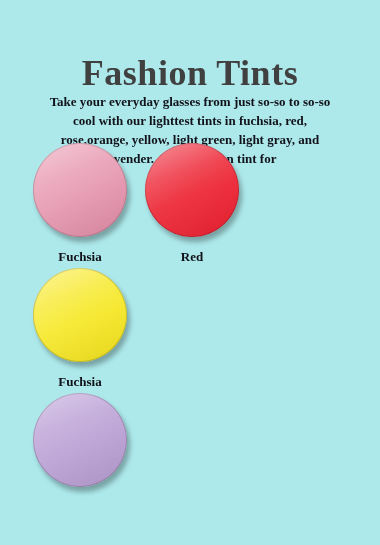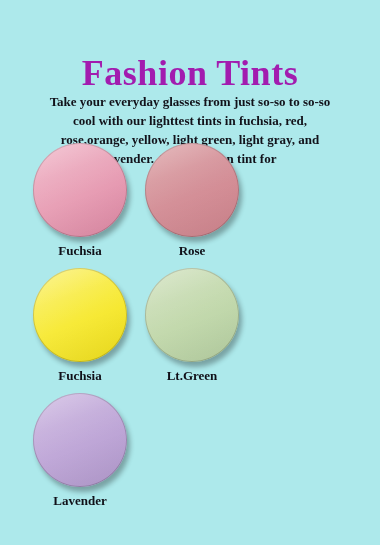--- a/index.html
+++ b/index.html
@@ -22,21 +22,21 @@
   .title {
     position: absolute;
     top: 30px;
     left: 0;
     width: 380px;
     text-align: center;
     font-family: "Liberation Serif", "DejaVu Serif", serif;
     font-size: 36px;
     font-weight: 700;
     letter-spacing: 0.5px;
-    color: #a21caf;
+    color: #404040;
     line-height: 1.1;
   }
   .subtitle {
     position: absolute;
     top: 80px;
     left: 48px;
     width: 284px;
     text-align: center;
     font-family: "Liberation Serif", "DejaVu Serif", serif;
     font-size: 13px;
@@ -84,21 +84,21 @@
     inset: 0;
     border-radius: 50%;
     background: linear-gradient(160deg,
         rgba(255,255,255,0.30) 0%,
         rgba(255,255,255,0.07) 32%,
         rgba(255,255,255,0.0) 55%,
         rgba(0,0,0,0.06) 100%);
     pointer-events: none;
   }
   .label {
-    margin-top: 6px;
+    margin-top: 12px;
     font-family: "Liberation Serif", "DejaVu Serif", serif;
     font-size: 13px;
     font-weight: 700;
     color: #101018;
     text-align: center;
     white-space: nowrap;
   }
 </style>
 </head>
 <body>
@@ -113,45 +113,38 @@
 
     <div class="row">
       <div class="cell">
         <div class="swatch-wrap">
           <div class="swatch" style="background: linear-gradient(145deg, rgb(240, 180, 198) 0%, rgb(232, 160, 182) 50%, rgb(224, 138, 166) 100%);"></div>
         </div>
         <div class="label">Fuchsia</div>
       </div>
       <div class="cell">
         <div class="swatch-wrap">
-          <div class="swatch" style="background: linear-gradient(145deg, rgb(219, 160, 164) 0%, rgb(212, 144, 152) 50%, rgb(210, 134, 143) 100%);"></div>
+          <div class="swatch" style="background: linear-gradient(145deg, rgb(242, 96, 108) 0%, rgb(238, 54, 68) 50%, rgb(236, 31, 48) 100%);"></div>
         </div>
-        <div class="label">Rose</div>
+        <div class="label">Red</div>
       </div>
     </div>
 
     <div class="row">
       <div class="cell">
         <div class="swatch-wrap">
           <div class="swatch" style="background: linear-gradient(145deg, rgb(250, 240, 106) 0%, rgb(247, 234, 58) 50%, rgb(243, 226, 28) 100%);"></div>
         </div>
         <div class="label">Fuchsia</div>
       </div>
-      <div class="cell">
-        <div class="swatch-wrap">
-          <div class="swatch" style="background: linear-gradient(145deg, rgb(207, 224, 188) 0%, rgb(195, 217, 173) 50%, rgb(184, 210, 164) 100%);"></div>
-        </div>
-        <div class="label">Lt.Green</div>
-      </div>
     </div>
 
     <div class="row">
       <div class="cell">
         <div class="swatch-wrap">
           <div class="swatch" style="background: linear-gradient(145deg, rgb(204, 182, 224) 0%, rgb(192, 168, 216) 50%, rgb(181, 156, 208) 100%);"></div>
         </div>
-        <div class="label">Lavender</div>
       </div>
       <div class="cell"></div>
     </div>
 
   </div>
 </div>
 
 </body></html>

